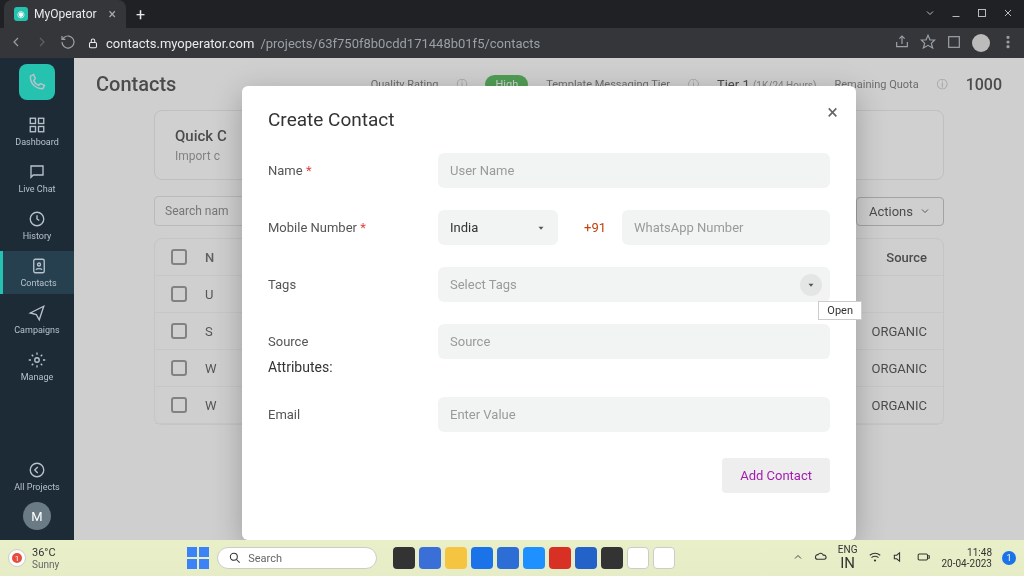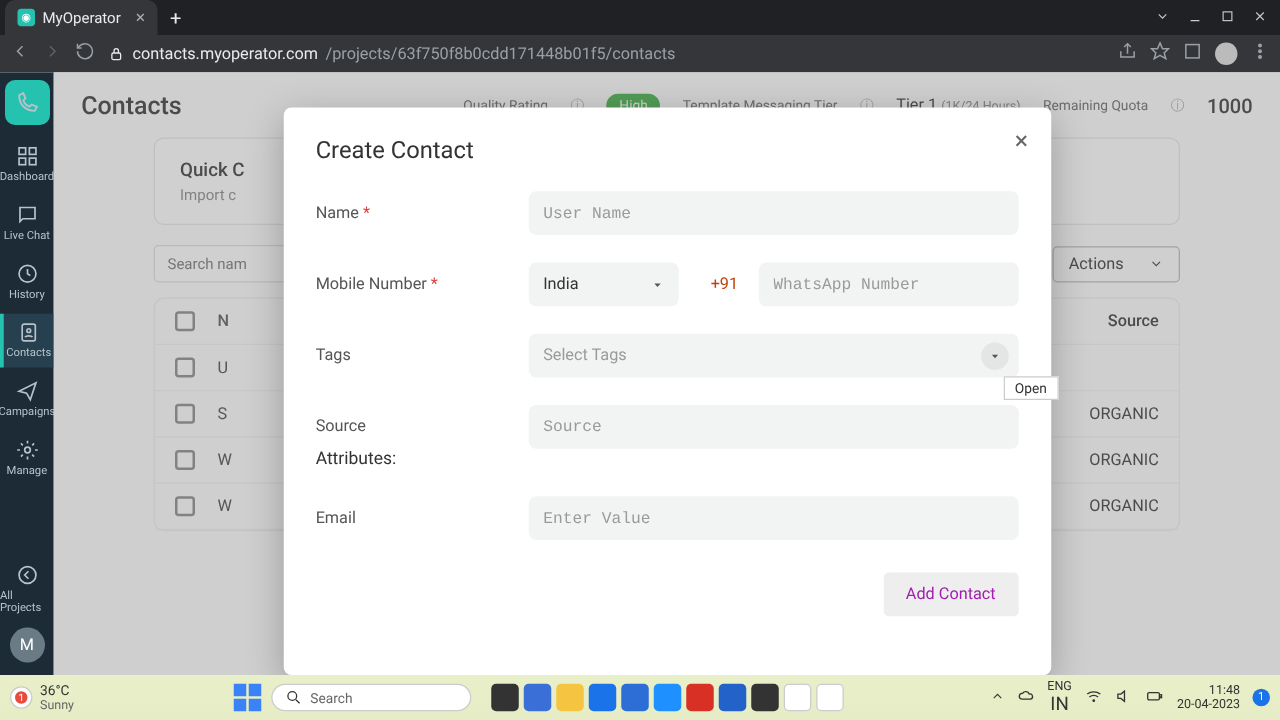--- a/index.html
+++ b/index.html
@@ -16,21 +16,21 @@
 
   .addrbar { height:30px; background:#35363a; display:flex; align-items:center; gap:10px; padding:0 8px; color:#9aa0a6; font-size:13px; }
   .addrbar .nav svg { width:16px; height:16px; }
   .addrbar .url { flex:1; display:flex; align-items:center; gap:6px; color:#e8eaed; }
   .addrbar .url .host { color:#e8eaed; }
   .addrbar .icons { display:flex; gap:10px; align-items:center; }
   .addrbar .avatar { width:18px; height:18px; border-radius:50%; background:#bbb; }
 
   
   .app { position:relative; height:482px; display:flex; }
-  .sidebar { width:43px; background:#1c2b36; display:flex; flex-direction:column; align-items:center; padding-top:6px; gap:4px; color:#b7c2cb; font-size:9px; }
+  .sidebar { width:74px; background:#1c2b36; display:flex; flex-direction:column; align-items:center; padding-top:6px; gap:4px; color:#b7c2cb; font-size:9px; }
   .sidebar .logo { width:36px; height:36px; border-radius:8px; background:#25c2b0; display:flex; align-items:center; justify-content:center; margin-bottom:6px; }
   .sidebar .item { display:flex; flex-direction:column; align-items:center; gap:3px; padding:6px 0; width:100%; cursor:pointer; }
   .sidebar .item.active { background:#26404f; border-left:3px solid #25c2b0; }
   .sidebar .item svg { width:18px; height:18px; }
   .sidebar .spacer { flex:1; }
   .sidebar .useravatar { width:28px; height:28px; border-radius:50%; background:#6b7b86; color:#fff; display:flex; align-items:center; justify-content:center; font-size:13px; margin-bottom:10px; }
 
   .main { flex:1; background:#fdfdfd; position:relative; overflow:hidden; }
   .pageheader { display:flex; align-items:center; padding:14px 22px; gap:20px; }
   .pageheader .title { font-size:20px; font-weight:500; color:#333; }
@@ -39,40 +39,40 @@
   .tier { font-size:13px; color:#333; }
   .quota { font-size:16px; color:#333; font-weight:500; }
 
   .card { margin:0 80px 16px 80px; background:#fff; border:1px solid #e6e6e6; border-radius:8px; padding:16px 20px; }
   .card .ct { font-size:15px; color:#333; font-weight:500; }
   .card .cs { font-size:12px; color:#888; margin-top:4px; }
 
   .toolbar { display:flex; align-items:center; padding:0 80px; gap:10px; }
   .searchin { flex:0 0 240px; border:1px solid #ddd; border-radius:4px; padding:7px 10px; font-size:12px; color:#888; }
   .spacer2 { flex:1; }
-  .btn { border:1px solid #bbb; border-radius:4px; padding:6px 12px; font-size:13px; color:#333; display:flex; align-items:center; gap:20px; cursor:pointer; }
+  .btn { border:1px solid #bbb; border-radius:4px; padding:6px 12px; font-size:13px; color:#333; display:flex; align-items:center; gap:6px; cursor:pointer; }
 
   .table { margin:12px 80px 0 80px; border:1px solid #eee; border-radius:8px; }
   .trow { display:flex; align-items:center; padding:10px 16px; border-bottom:1px solid #f1f1f1; font-size:13px; color:#444; }
   .trow .cb { width:16px; height:16px; border:2px solid #888; border-radius:3px; margin-right:18px; }
   .trow .c1 { flex:1; }
   .trow .c2 { width:100px; text-align:right; color:#333; }
   .trow.head { font-weight:500; color:#555; }
 
   .pager { display:flex; align-items:center; justify-content:center; gap:18px; padding:10px 0; font-size:12px; color:#555;}
 
   
   .overlay { position:absolute; inset:0; background:rgba(120,120,120,0.35); display:flex; justify-content:center; }
   .modal { margin-top:28px; width:614px; background:#fff; border-radius:6px; box-shadow:0 8px 30px rgba(0,0,0,.25); padding:22px 26px 20px 26px; position:relative; }
   .modal .mtitle { font-size:19px; color:#333; }
   .modal .close { position:absolute; top:14px; right:18px; font-size:20px; color:#666; cursor:pointer; }
   .frow { display:flex; align-items:center; margin-top:22px; }
   .flabel { width:170px; font-size:13px; color:#555; }
   .req { color:#e04040; }
-  .finput { flex:1; background:#f2f3f3; border:none; border-radius:6px; padding:10px 12px; font-size:13px; color:#c2410c;font-family:Liberation Mono, monospace; }
+  .finput { flex:1; background:#f2f3f3; border:none; border-radius:6px; padding:10px 12px; font-size:13px; color:#c2410c; }
   .finput::placeholder { color:#9a9a9a; }
   .fsel { width:120px; background:#f2f3f3; border:none; border-radius:6px; padding:10px 12px; font-size:13px; color:#333; display:flex; align-items:center; justify-content:space-between; margin-right:10px; cursor:pointer;}
   .fprefix { width:54px; text-align:center; font-size:13px; color:#c2410c; }
   .tagsbox { flex:1; background:#f2f3f3; border-radius:6px; padding:10px 12px; font-size:13px; color:#9a9a9a; display:flex; align-items:center; position:relative;}
   .tagsbox .dd { position:absolute; right:8px; width:22px; height:22px; border-radius:50%; background:#e4e5e5; display:flex; align-items:center; justify-content:center; cursor:pointer;}
   .tooltip { position:absolute; right:-32px; top:34px; background:#fff; border:1px solid #ccc; padding:2px 8px; font-size:11px; color:#333; }
   .attrs { font-size:14px; color:#333; }
   .modalfoot { display:flex; justify-content:flex-end; margin-top:26px; }
   .addbtn { background:#eeeeee; color:#a21caf; border:none; border-radius:4px; padding:10px 18px; font-size:13px; cursor:not-allowed; }
 

